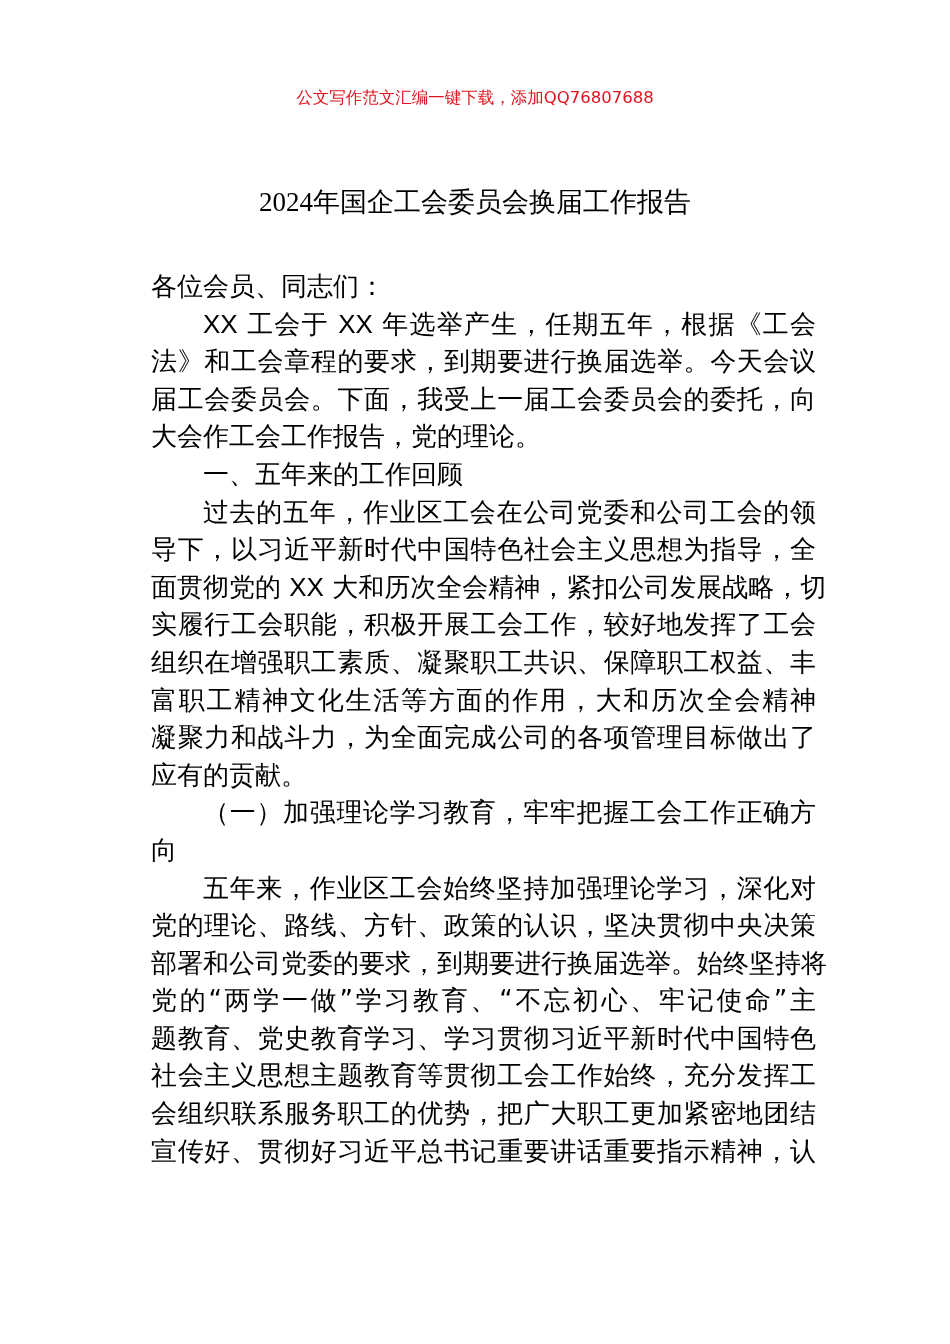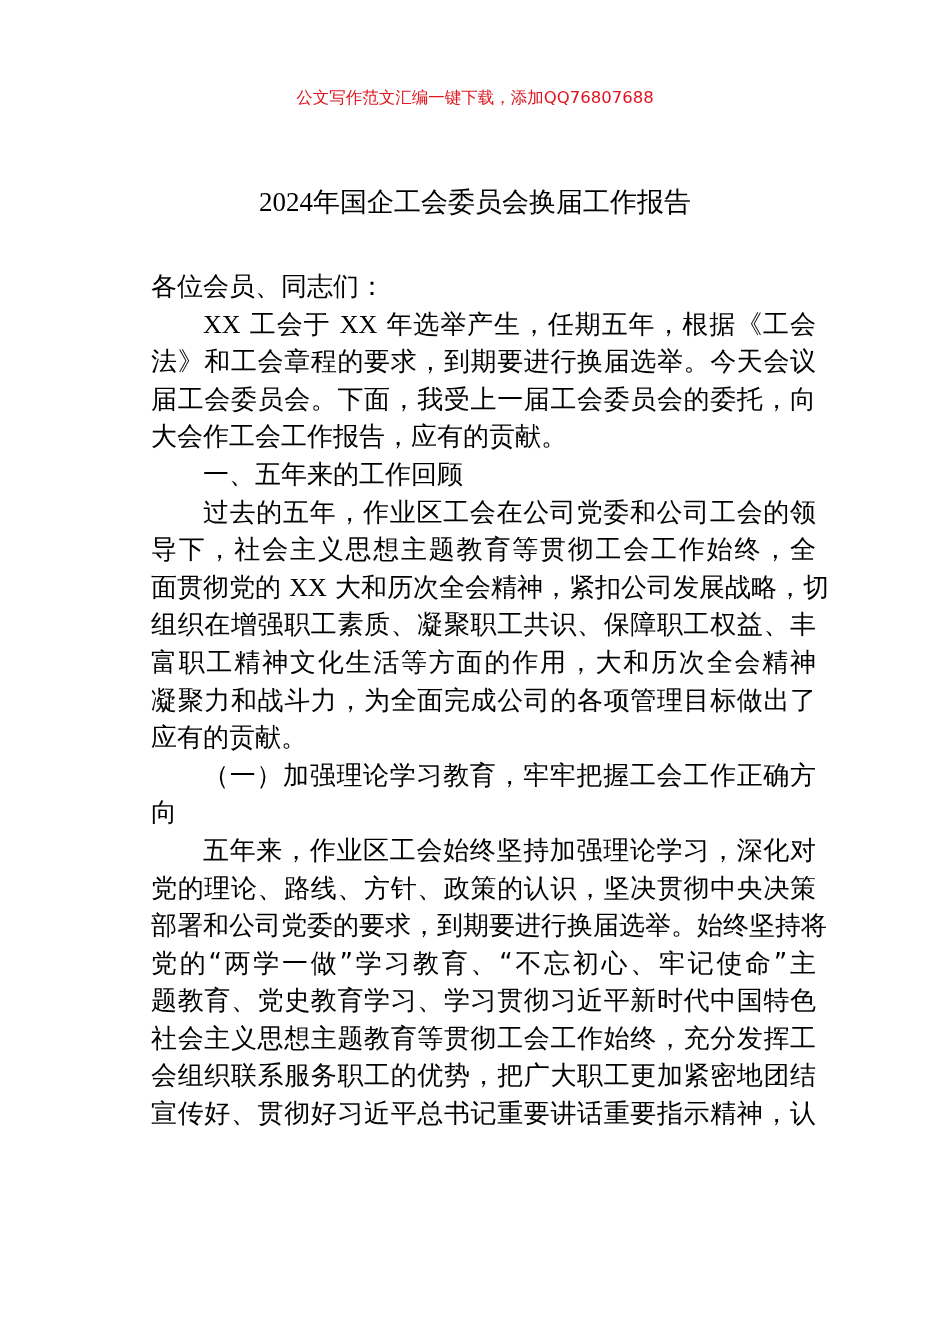--- a/index.html
+++ b/index.html
@@ -56,41 +56,42 @@
     text-align: justify;
     text-align-last: justify;
   }
   .line.last {
     text-align-last: left;
   }
   .indent {
     padding-left: 52px;
   }
   .latin {
-    font-family: Liberation Serif, serif;
+    font-family: Liberation Sans, sans-serif;
   }
 </style>
 </head>
 <body>
 
 <div class="watermark">公文写作范文汇编一键下载，添加QQ76807688</div>
 
 <div class="title"><span class="num">2024</span>年国企工会委员会换届工作报告</div>
 
 <div class="body-text">
   <span class="line last">各位会员、同志们：</span>
   <div id="lines-container">
       <span class="line indent"><span class="latin">XX</span> 工会于 <span class="latin">XX</span> 年选举产生，任期五年，根据《工会</span>
       <span class="line">法》和工会章程的要求，到期要进行换届选举。今天会议</span>
       <span class="line">届工会委员会。下面，我受上一届工会委员会的委托，向</span>
-      <span class="line last">大会作工会工作报告，应有的贡献。</span>
+      <span class="line last">大会作工会工作报告，党的理论。</span>
       <span class="line indent last">一、五年来的工作回顾</span>
       <span class="line indent">过去的五年，作业区工会在公司党委和公司工会的领</span>
-      <span class="line">导下，社会主义思想主题教育等贯彻工会工作始终，全</span>
+      <span class="line">导下，以习近平新时代中国特色社会主义思想为指导，全</span>
       <span class="line">面贯彻党的 <span class="latin">XX</span> 大和历次全会精神，紧扣公司发展战略，切</span>
+      <span class="line">实履行工会职能，积极开展工会工作，较好地发挥了工会</span>
       <span class="line">组织在增强职工素质、凝聚职工共识、保障职工权益、丰</span>
       <span class="line">富职工精神文化生活等方面的作用，大和历次全会精神</span>
       <span class="line">凝聚力和战斗力，为全面完成公司的各项管理目标做出了</span>
       <span class="line last">应有的贡献。</span>
       <span class="line indent">（一）加强理论学习教育，牢牢把握工会工作正确方</span>
       <span class="line last">向</span>
       <span class="line indent">五年来，作业区工会始终坚持加强理论学习，深化对</span>
       <span class="line">党的理论、路线、方针、政策的认识，坚决贯彻中央决策</span>
       <span class="line">部署和公司党委的要求，到期要进行换届选举。始终坚持将</span>
       <span class="line">党的“两学一做”学习教育、“不忘初心、牢记使命”主</span>

